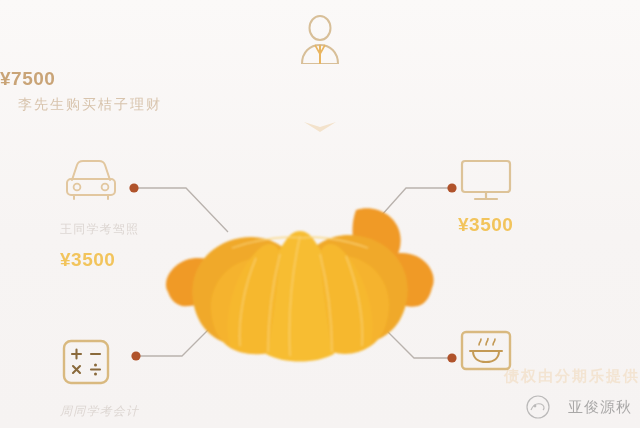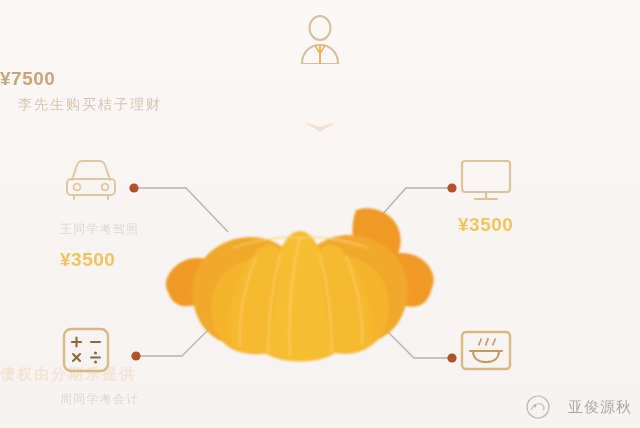--- a/index.html
+++ b/index.html
@@ -105,35 +105,34 @@
     white-space: nowrap;
   }
   .node.right .icon-box,
   .node.right .node-label,
   .node.right .node-amount {
     text-align: left;
   }
 
   #node-car      { left: 60px;  top: 156px; }
   #node-computer { left: 458px; top: 156px; }
-  #node-account  { left: 60px;  top: 326px; }
+  #node-account  { left: 60px;  top: 338px; font-style: italic; }
   #node-meal     { left: 458px; top: 326px; }
 
   
   .center-caption {
     position: absolute;
     left: 0; right: 0;
     top: 366px;
-    text-align: left;
+    text-align: right;
     font-size: 15px;
     letter-spacing: 2px;
     color: #f3e4d2;
     font-weight: bold;
     line-height: 20px;
-    font-family: Liberation Mono, monospace;
   }
 
   
   .watermark {
     position: absolute;
     right: 8px;
     bottom: 8px;
     display: flex;
     align-items: center;
     gap: 17px;

